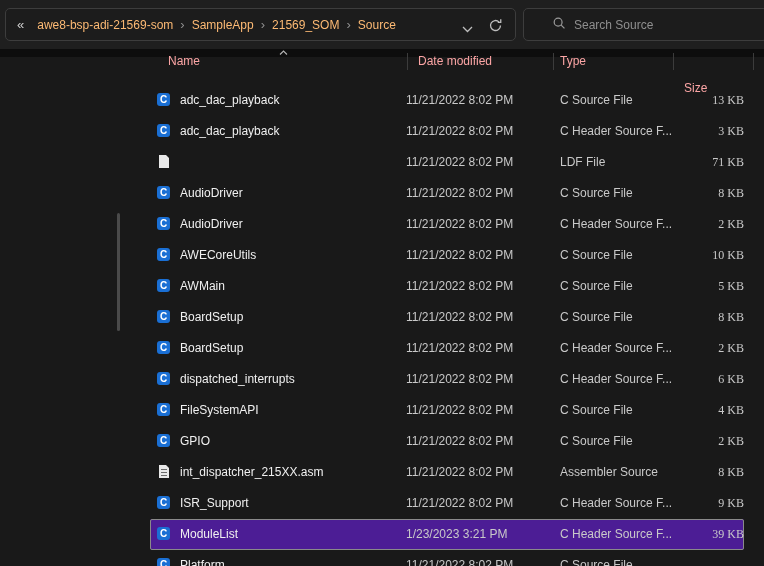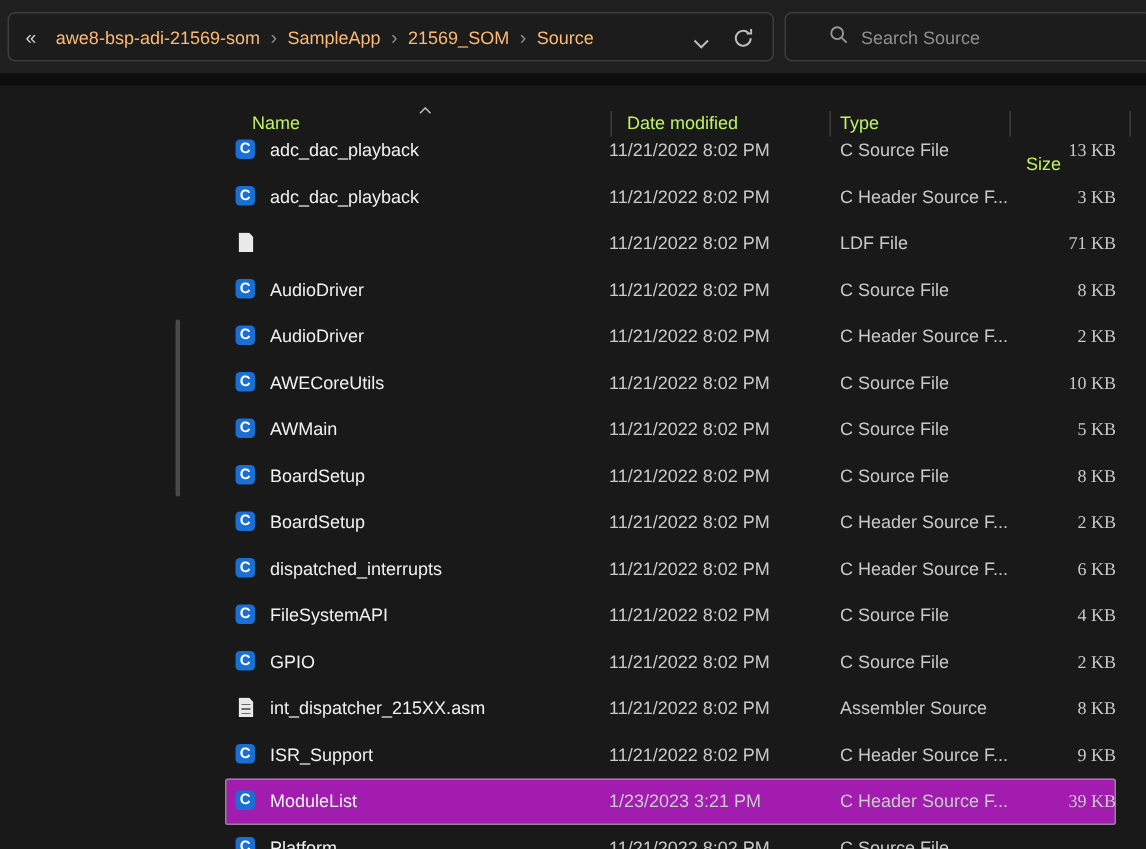--- a/index.html
+++ b/index.html
@@ -35,31 +35,31 @@
     color:#e8e8e8; font-family:"Liberation Sans", sans-serif; font-size:12px;
   }
   .search-input::placeholder { color:#8f8f8f; }
 
   .band { position:absolute; left:0; top:49px; width:764px; height:8px; background:#0d0d0d; }
 
   
   .nav-thumb { position:absolute; left:117px; top:213px; width:3px; height:118px; background:#4a4a4a; border-radius:2px; }
 
   
-  .headers { position:absolute; left:0; top:69px; width:764px; height:27px; color:#bef264; }
+  .headers { position:absolute; left:0; top:48px; width:764px; height:27px; color:#fca5a5; }
   .h { position:absolute; line-height:27px; top:0; }
   .h-name { left:168px; } .h-date { left:418px; } .h-type { left:560px; } .h-size { left:684px;margin-top:27px; }
   .sort-caret { position:absolute; left:279px; top:-3px; }
   .hsep { position:absolute; top:5px; width:1px; height:17px; background:#3c3c3c; }
   .hs1 { left:407px; } .hs2 { left:553px; } .hs3 { left:673px; } .hs4 { left:753px; }
 
   
   .rows { position:absolute; left:150px; top:85px; width:594px; }
   .row { position:relative; height:31px; }
-  .row.selected { background:#a21caf; outline:1px solid #8a8a8a; outline-offset:-1px; border-radius:2px; }
+  .row.selected { background:#4c1d95; outline:1px solid #8a8a8a; outline-offset:-1px; border-radius:2px; }
   .cell { position:absolute; top:0; height:31px; line-height:31px; white-space:nowrap; overflow:hidden; color:#c9c9c9; }
   .c-name { left:30px; width:230px; color:#f0f0f0; }
   .c-date { left:256px; width:138px; }
   .c-type { left:410px; width:118px; }
   .c-size { right:0; width:100px; text-align:right;font-family:Liberation Serif, serif; }
 
   
   .icon { position:absolute; left:6px; top:7px; width:16px; height:16px; }
   .ic-c-source::before {
     content:"C"; position:absolute; left:1px; top:1px; width:13px; height:13px;

